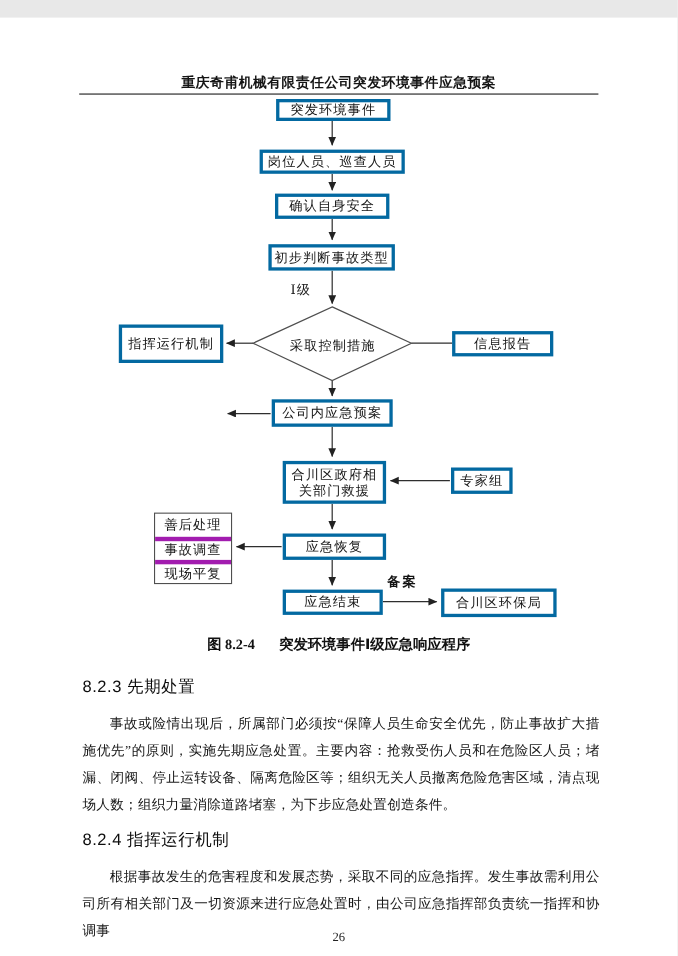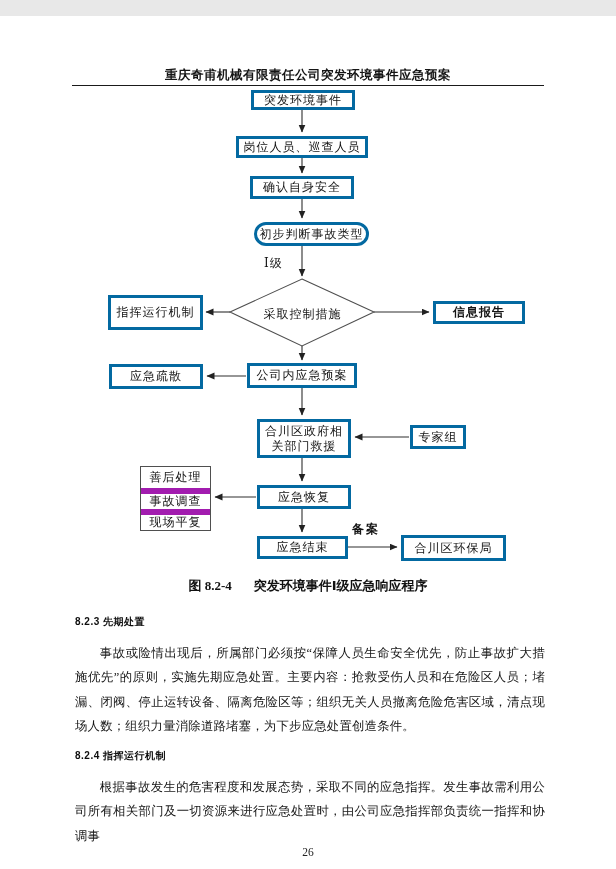--- a/index.html
+++ b/index.html
@@ -30,34 +30,34 @@
   .fc-label.bold { font-weight:bold; letter-spacing:2px;text-align:right; }
   .fc-diamond-text {
     position:absolute; left:252px; top:290px; width:101px; text-align:center;
     font-size:12px; letter-spacing:1px; color:#141414;
   }
   .fc-stack { position:absolute; left:140px; top:450px; width:71px; border:1px solid #4f4f4f; background:#fff; }
   .fc-cell {
     height:21px; display:flex; align-items:center; justify-content:center;
     font-size:12px; letter-spacing:1px; color:#141414;
   }
-  .fc-cell + .fc-cell { border-top:6px solid #a21caf; }
+  .fc-cell + .fc-cell { border-top:4px solid #a21caf; }
   .gov-line { width:100%; text-align:center; }
   
   .fig-caption {
     position:absolute; top:561px; left:0; width:100%; text-align:center;
     font-family:"Liberation Sans","DejaVu Sans",sans-serif;
     font-size:13px; font-weight:bold; color:#111;
   }
   .fig-caption .fig-no { margin-right:22px; font-family:"Liberation Serif",serif; }
   
   .text-block { position:absolute; left:75px; top:599px; width:470px; }
   .sec-heading {
     font-family:"Liberation Sans","DejaVu Sans",sans-serif;
-    font-size:10px; font-weight:bold; color:#0d0d0d; letter-spacing:0.5px;
+    font-size:15px; font-weight:normal; color:#0d0d0d; letter-spacing:0.5px;
     margin:0 0 12px 0;
   }
   .sec-heading.second { margin-top:11px; }
   .sec-para {
     font-size:12.4px; line-height:24.3px; text-align:justify; text-justify:inter-ideograph;
     text-indent:2em; color:#161616; letter-spacing:0.2px; margin:0 0 10px 0;
   }
   .page-number {
     position:absolute; top:830px; left:0; width:100%; text-align:center;
     font-size:11.5px; color:#222;
@@ -92,29 +92,28 @@
       <line x1="256" y1="481" x2="215" y2="481" marker-end="url(#arw)"></line>
       <line x1="302" y1="493" x2="302" y2="516" marker-end="url(#arw)"></line>
       <line x1="348" y1="531" x2="397" y2="531" marker-end="url(#arw)"></line>
     </g>
     <polygon points="302,263 374,296 302,330 230,296" fill="#ffffff" stroke="#4f4f4f" stroke-width="1.1"></polygon>
   </svg>
 
   <div class="fc-box" style="left:251px; top:74px;  width:104px; height:20px;">突发环境事件</div>
   <div class="fc-box" style="left:250px; top:160px; width:104px; height:23px;">确认自身安全</div>
   <div class="fc-box" style="left:236px; top:120px; width:132px; height:22px;">岗位人员、巡查人员</div>
-  <div class="fc-box" style="left:254px; top:206px; width:115px; height:24px;border-radius:12px;">初步判断事故类型</div>
+  <div class="fc-box" style="left:244px; top:206px; width:115px; height:24px;">初步判断事故类型</div>
 
   <div class="fc-label" style="left:264px; top:239px;">Ⅰ级</div>
   <div class="fc-diamond-text">采取控制措施</div>
 
   <div class="fc-box" style="left:108px; top:279px; width:95px;  height:35px;">指挥运行机制</div>
-  <div class="fc-box" style="left:433px; top:285px; width:92px;  height:23px;font-weight:bold;">信息报告</div>
+  <div class="fc-box" style="left:411px; top:285px; width:92px;  height:23px;">信息报告</div>
 
-  <div class="fc-box" style="left:109px; top:348px; width:94px;  height:25px;">应急疏散</div>
   <div class="fc-box" style="left:257px; top:403px; width:94px; height:39px; flex-direction:column;">
     <div class="gov-line">合川区政府相</div>
     <div class="gov-line">关部门救援</div>
   </div>
 
   <div class="fc-box" style="left:247px; top:347px; width:110px; height:25px;">公司内应急预案</div>
   <div class="fc-box" style="left:410px; top:409px; width:56px; height:24px;">专家组</div>
 
   <div class="fc-stack">
     <div class="fc-cell">善后处理</div>

